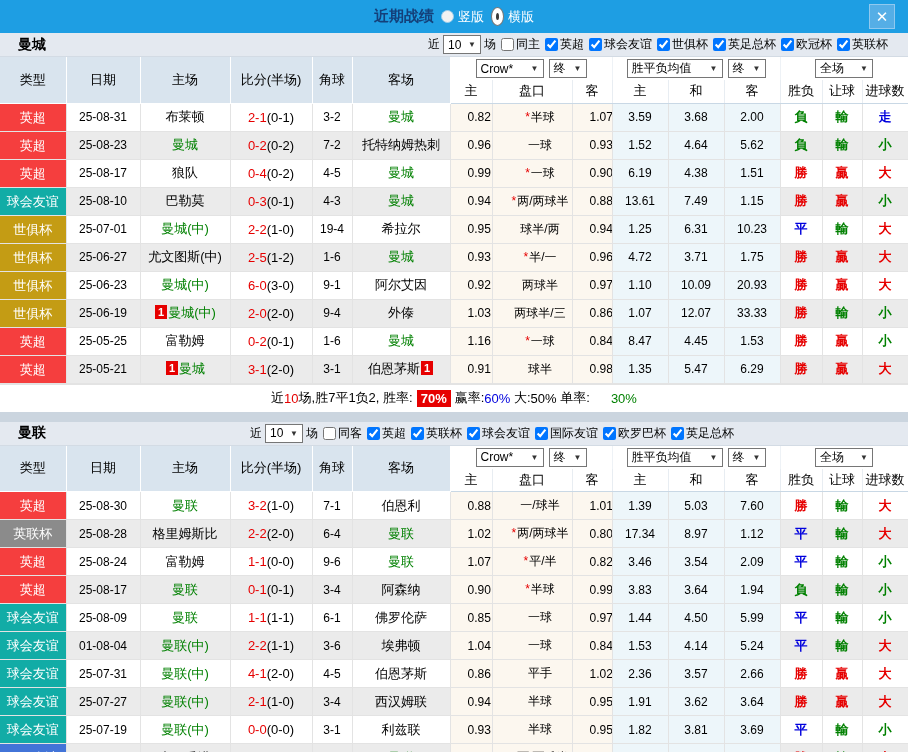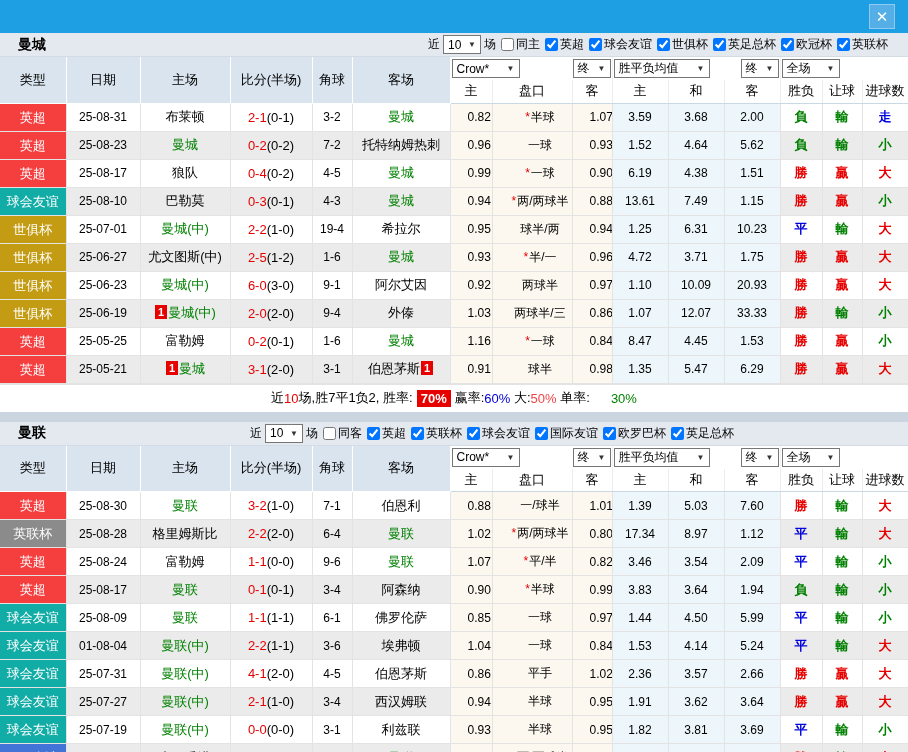--- a/index.html
+++ b/index.html
@@ -35,21 +35,21 @@
   .sel-book { width:68px; }
   .sel-final { width:38px; }
   .sel-avg { width:96px; }
   .sel-scope { width:58px; }
   
   table.grid { border-collapse:collapse; table-layout:fixed; width:908px; }
   td { text-align:center; overflow:hidden; white-space:nowrap; }
   thead td { height:23px; }
   .hcell { background:#d9e4ee; border-right:1px solid #fff; border-bottom:1px solid #fff; font-size:13px; }
   .gcell { background:#fff; border-right:1px solid #eef2f6; }
-  .gcell .selwrap { display:flex; align-items:center; justify-content:space-between; gap:5px; }
+  .gcell .selwrap { display:flex; align-items:center; justify-content:center; gap:5px; }
   .scell { background:#fff; border-right:1px solid #e8edf2; border-bottom:1px solid #c9d8e5; font-size:13px; }
   tbody td { height:27px; border-right:1px solid #e3e3e3; border-bottom:1px solid #e3e3e3; font-size:12px; }
   tr.odd  td { background:#fff; }
   tr.even td { background:#ebebeb; }
   tbody td.cream { background:#fcf7ef;padding-left:17px; }
   tbody td.pale  { background:#edf6fa; }
   td.type-cell { padding:0; }
   .badge { height:27px; line-height:27px; color:#fff; font-size:13px; }
   .team-txt { font-size:13px; }
   .self { color:#008000; }
@@ -60,20 +60,31 @@
   .res { font-weight:bold; font-size:13px; }
   
   .summary { height:28px; background:#fff; border-top:1px solid #e3e3e3; display:flex; align-items:center; justify-content:center; font-size:13px; }
   .summary span { white-space:pre; }
   .sumbox { padding:1px 4px; margin:0 4px; font-weight:bold; }
 </style>
 </head>
 <body>
 
 <div class="topbar">
+  <div class="title-cluster">
+    <span class="title">近期战绩</span>
+    <span class="radio">
+      <span class="rc"></span>
+      <span>竖版</span>
+    </span>
+    <span class="radio">
+      <span class="rc sel"></span>
+      <span>横版</span>
+    </span>
+  </div>
   <div class="close-btn">✕</div>
 </div>
 
 <div id="sections">
     <div class="section sec-0">
     <div class="filter-row">
       <span class="team-name">曼城</span>
       <div class="filter-items">
           <span class="flabel">近 </span>
           <div class="sel sel-sm">
@@ -376,21 +387,21 @@
         </tbody>
     </table>
     <div class="summary">
         <span style="color: rgb(0, 0, 0);">近</span>
         <span style="color: rgb(230, 0, 0);">10</span>
         <span style="color: rgb(0, 0, 0);">场,胜7平1负2, 胜率:</span>
         <span class="sumbox" style="color: rgb(255, 255, 255); background: rgb(230, 0, 0);">70%</span>
         <span style="color: rgb(0, 0, 0);">赢率:</span>
         <span style="color: rgb(0, 0, 221);">60%</span>
         <span style="color: rgb(0, 0, 0);"> 大:</span>
-        <span style="color: #ef4444;">50%</span>
+        <span style="color: #000000;">50%</span>
         <span style="color: rgb(0, 0, 0);"> 单率:</span>
         <span style="color: rgb(0, 128, 0); margin-left: 21px;">30%</span>
       </div>
   </div>
     <div class="section sec-1">
     <div class="filter-row">
       <span class="team-name">曼联</span>
       <div class="filter-items">
           <span class="flabel">近 </span>
           <div class="sel sel-sm">

